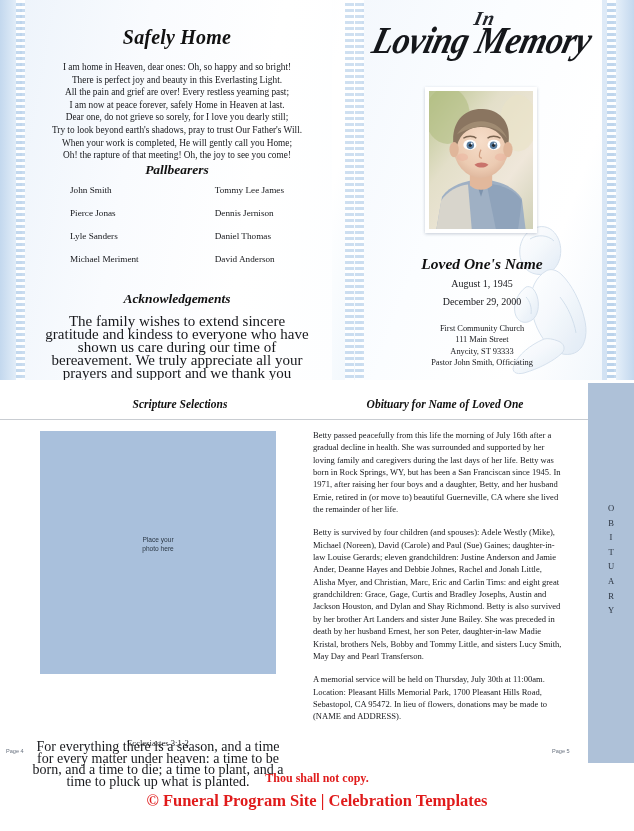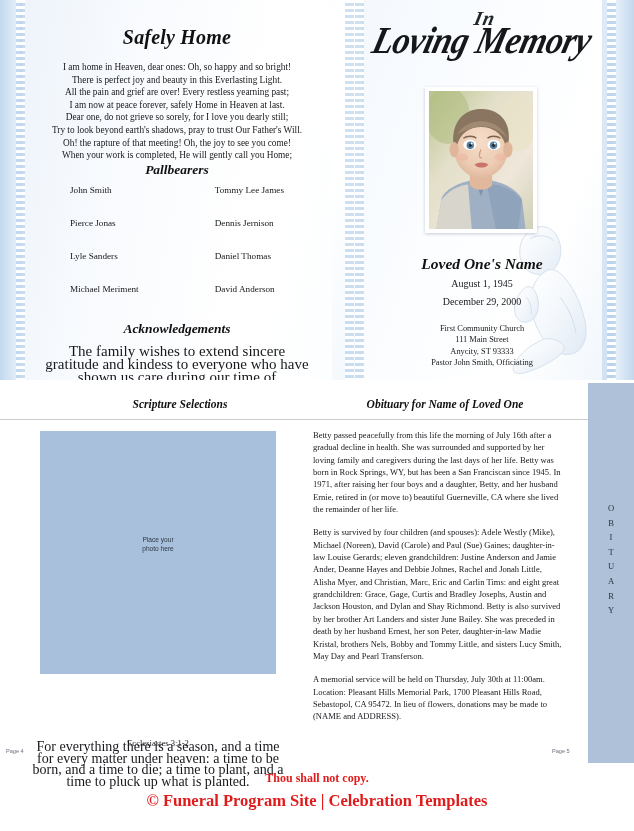--- a/index.html
+++ b/index.html
@@ -30,21 +30,21 @@
   
   .hdr-script{font-family:"Liberation Serif", serif;font-weight:bold;font-style:italic;
               text-align:center;color:#111;}
   .poem-title{font-size:20px;margin:12px;padding-top:14px;letter-spacing:.2px;}
   .poem-body{text-align:center;font-size:9.3px;line-height:12.6px;color:#17181c;
              margin:9px 24px 0 24px;}
   .poem-body span{display:block;white-space:nowrap;}
 
   .sec-title{font-size:13.5px;margin:0;}
   .pall-wrap{margin:7px auto 0 auto;width:214px;display:flex;justify-content:space-between;}
-  .pall-col{display:flex;flex-direction:column;gap:22px;}
+  .pall-col{display:flex;flex-direction:column;gap:12px;}
   .pall-col div{font-size:9.2px;line-height:11px;color:#17181c;white-space:nowrap;}
 
   .ack-body{text-align:center;font-size:15px;line-height:13px;color:#17181c;
             margin:8px 20px 0 20px;}
 
   
   .ilm{position:absolute;left:0;width:240px;top:8px;text-align:center;pointer-events:none;}
   .ilm .in{display:block;font-family:"Liberation Serif", serif;font-style:italic;font-weight:bold;
            font-size:20px;color:#22252b;transform:skewX(-12deg);letter-spacing:1px;
            margin-left:6px;line-height:20px;}
@@ -114,22 +114,22 @@
   <div class="panel panel-left">
     <h2 class="hdr-script poem-title">Safely Home</h2>
 
     <div class="poem-body">
       <span>I am home in Heaven, dear ones: Oh, so happy and so bright!</span>
       <span>There is perfect joy and beauty in this Everlasting Light.</span>
       <span>All the pain and grief are over! Every restless yearning past;</span>
       <span>I am now at peace forever, safely Home in Heaven at last.</span>
       <span>Dear one, do not grieve so sorely, for I love you dearly still;</span>
       <span>Try to look beyond earth's shadows, pray to trust Our Father's Will.</span>
+      <span>When your work is completed, He will gently call you Home;</span>
       <span>Oh! the rapture of that meeting! Oh, the joy to see you come!</span>
-      <span>When your work is completed, He will gently call you Home;</span>
     </div>
 
     <h2 class="hdr-script sec-title" style="">Pallbearers</h2>
 
     <div class="pall-wrap">
       <div class="pall-col">
         <div>John Smith</div>
         <div>Pierce Jonas</div>
         <div>Lyle Sanders</div>
         <div>Michael Meriment</div>

